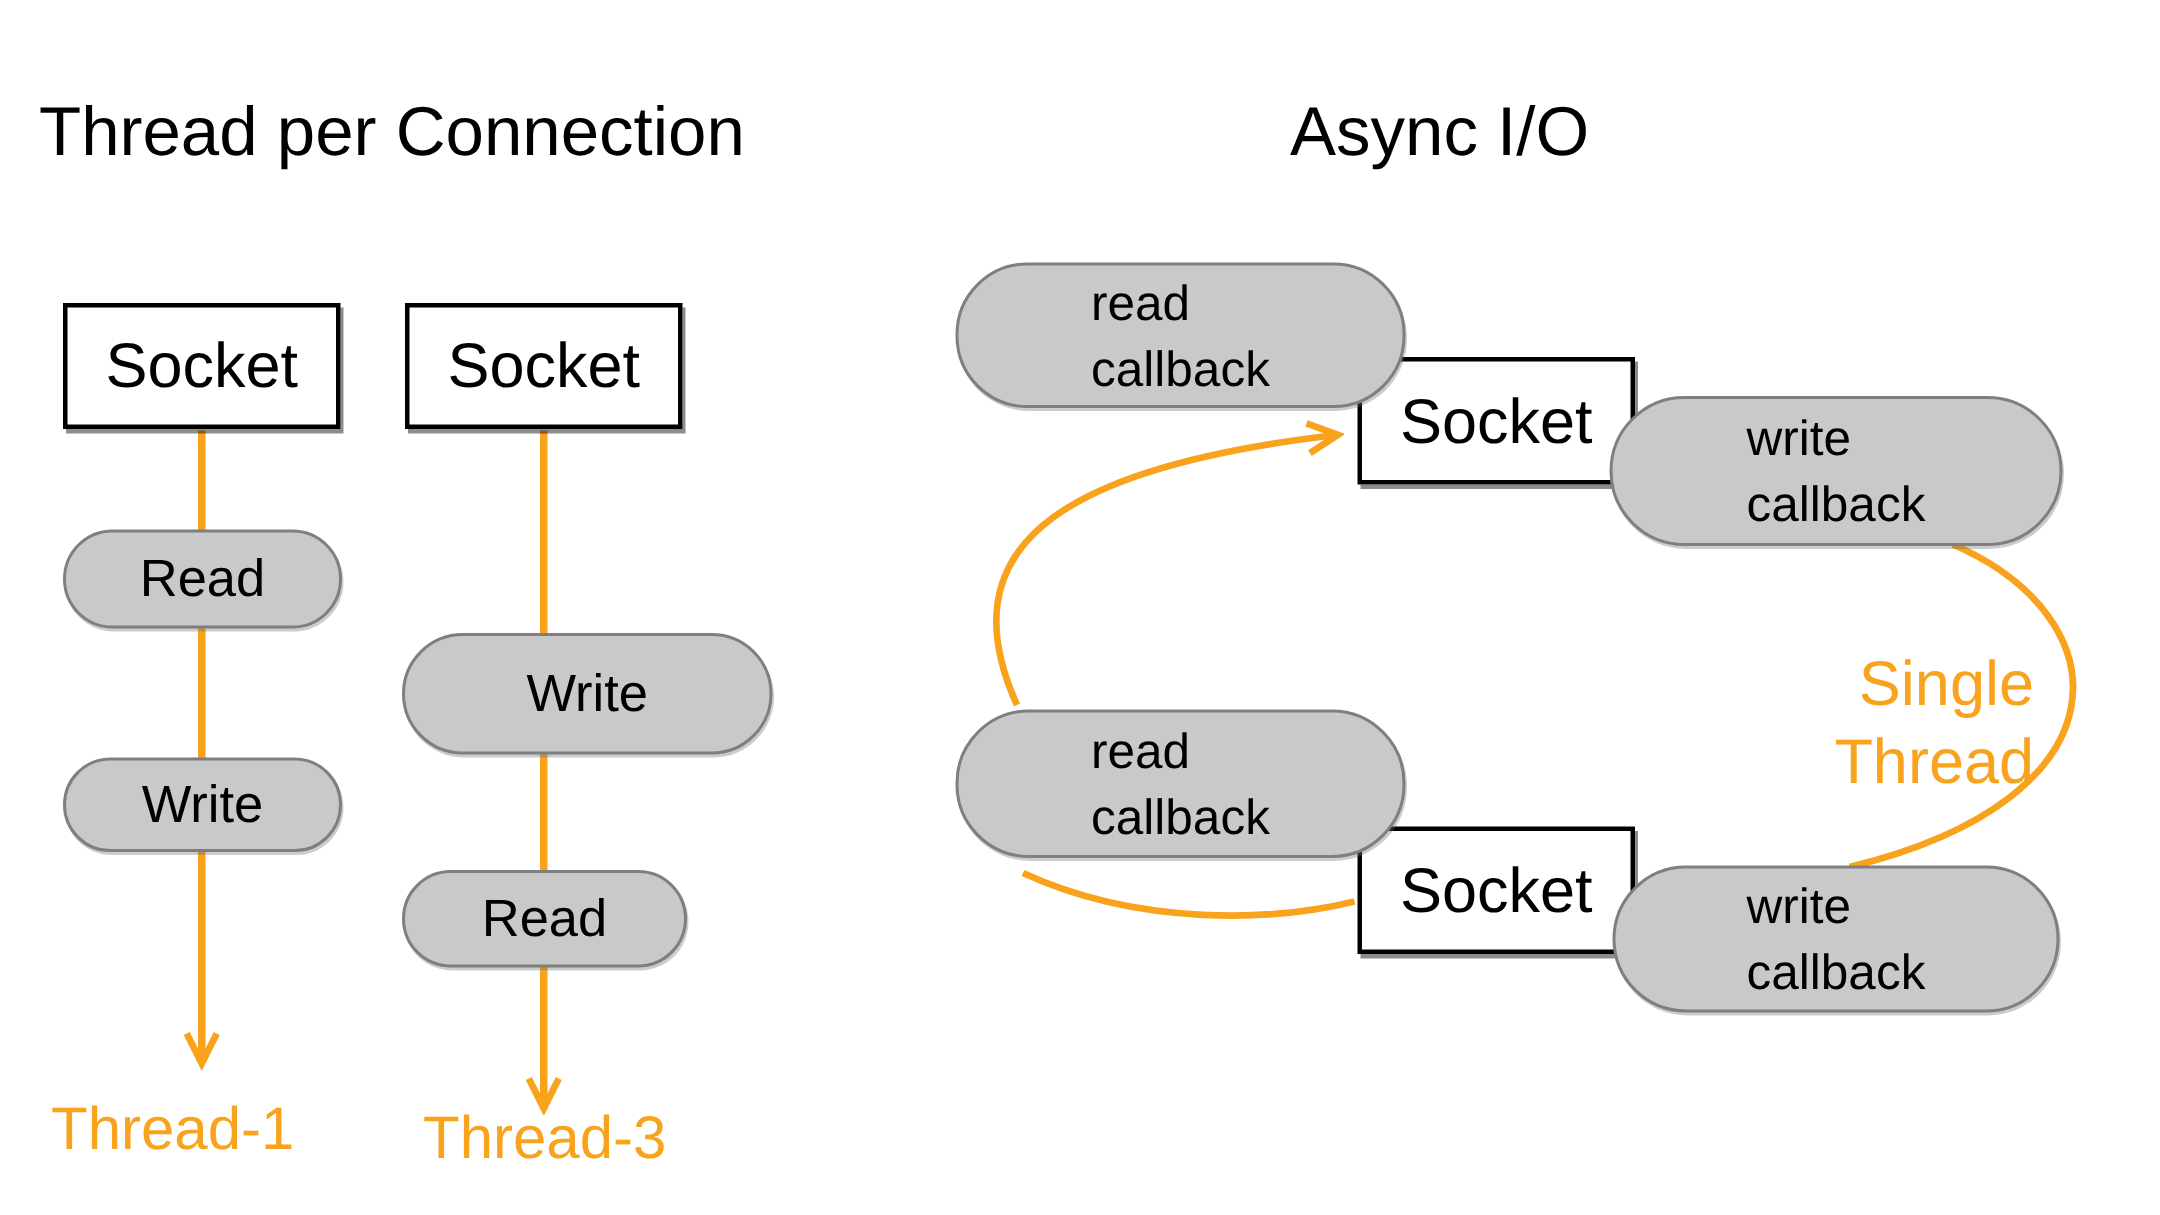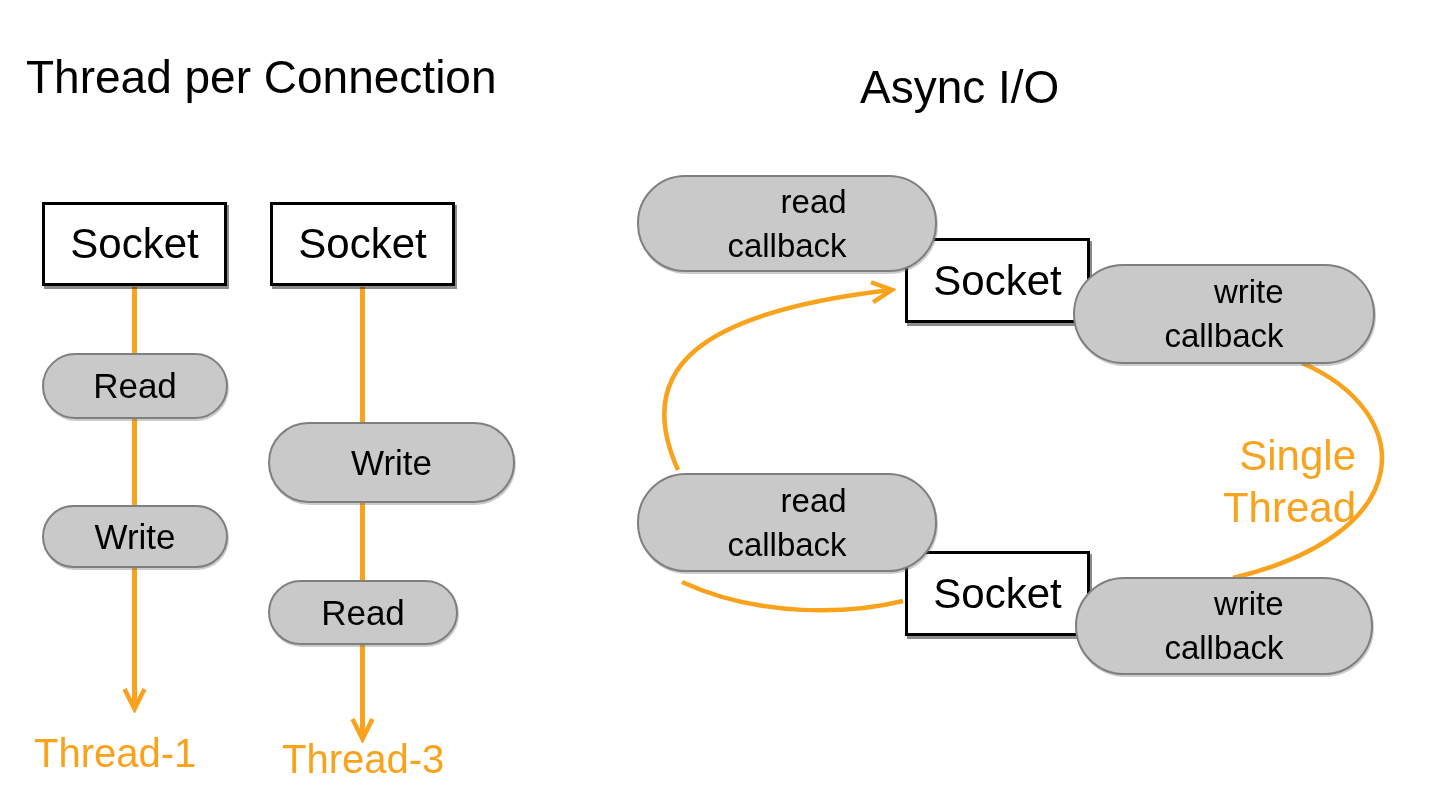--- a/index.html
+++ b/index.html
@@ -29,21 +29,21 @@
     border:3px solid var(--socket-border);
     box-shadow:2px 3px 0 rgba(0,0,0,0.45);
     display:flex;align-items:center;justify-content:center;
     font-size:42px;box-sizing:border-box;
   }
   .pill{
     position:absolute;z-index:3;background:var(--pill-fill);
     border:2px solid var(--pill-border);
     box-shadow:1px 2px 0 rgba(110,110,110,0.35);
     display:flex;align-items:center;justify-content:center;
-    text-align:right;box-sizing:border-box;
+    text-align:left;box-sizing:border-box;
   }
   .pill-left{font-size:35px;}
   .pill-right{font-size:33px;line-height:44px;white-space:pre-line;}
   .orange-label{
     position:absolute;z-index:4;color:var(--accent-orange);white-space:nowrap;
   }
   .thread-label{font-size:40px;}
   .single-thread{
     font-size:42px;line-height:52px;white-space:pre-line;text-align:center;
   }
@@ -59,21 +59,21 @@
         <path d="M4,6 L24,16 L4,26" stroke="#F9A21B" stroke-width="4.5" fill="none"></path>
       </marker>
     </defs>
     <path d="M 134.5 287 L 134.5 708" stroke-width="5" marker-end="url(#chev)"></path>
     <path d="M 362.5 287 L 362.5 738" stroke-width="5" marker-end="url(#chev)"></path>
     <path d="M 678 470 C 632 368, 700 312, 891 290" stroke-width="4.5" marker-end="url(#chev)"></path>
     <path d="M 1302 363 C 1415 412, 1422 532, 1233 578" stroke-width="4.5"></path>
     <path d="M 682 582 C 760 618, 850 614, 903 601" stroke-width="4.5"></path>
   </svg>
 
-  <div class="title" style="left:26px;top:52px;">Thread per Connection</div>
+  <div class="title" style="left:26px;top:62px;">Thread per Connection</div>
 
   <div class="socket" style="left:42px;top:202px;width:185px;height:84px;">
     <span>Socket</span>
   </div>
   <div class="socket" style="left:270px;top:202px;width:185px;height:84px;">
     <span>Socket</span>
   </div>
 
   <div class="pill pill-left" style="left:42px;top:353px;width:186px;height:66px;border-radius:33px;">
     <span>Read</span>

